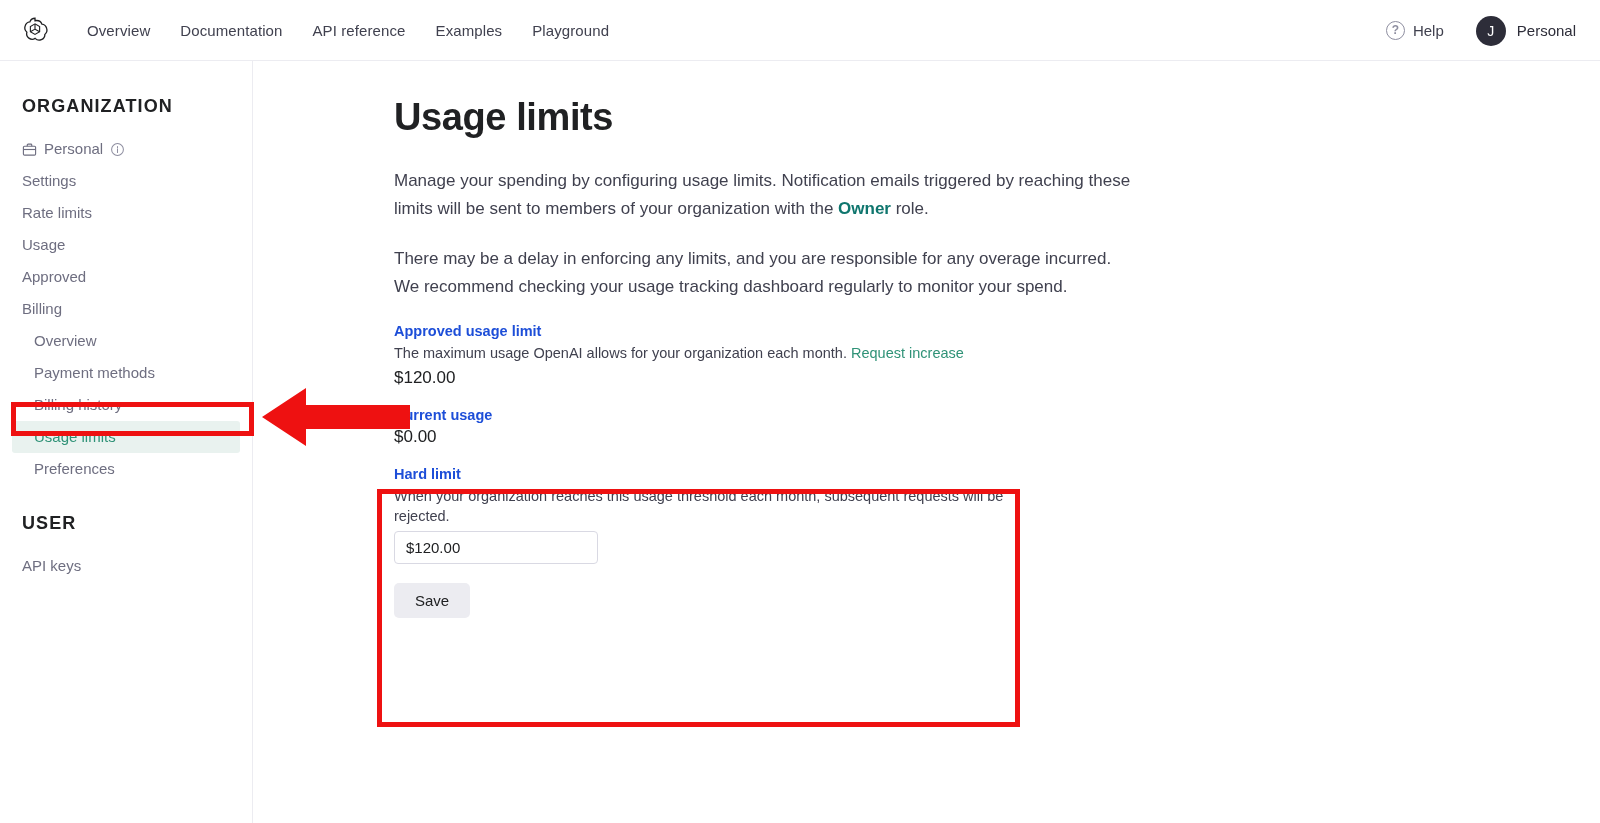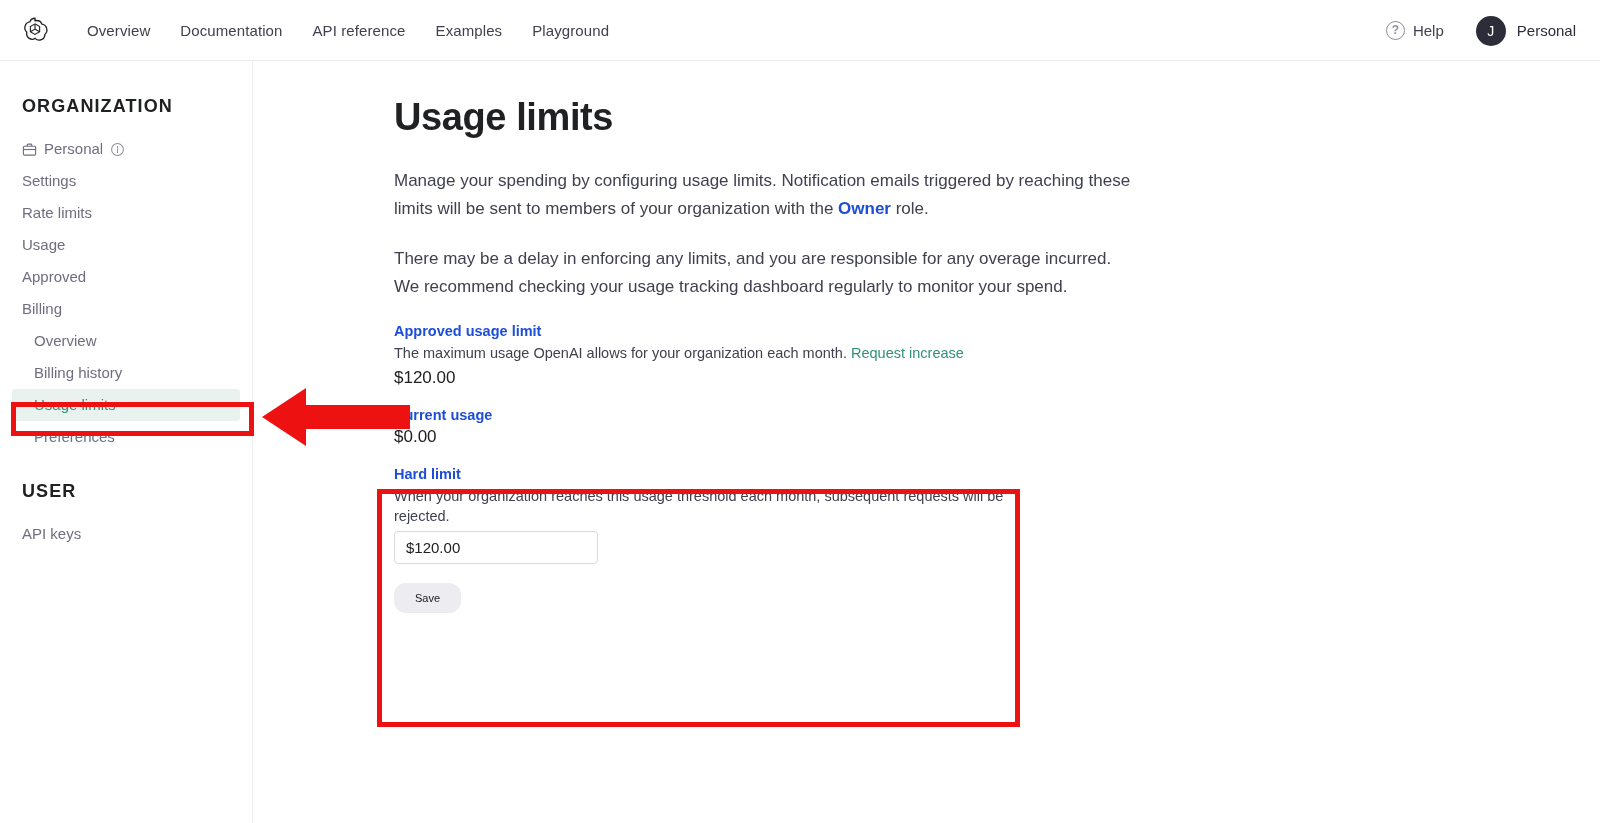--- a/index.html
+++ b/index.html
@@ -94,21 +94,21 @@
     overflow: hidden;
   }
   .page-title {
     font-size: 38px; font-weight: 700; letter-spacing: -0.4px;
     margin: 0 0 28px 0; color: #202123;
   }
   .intro-p {
     font-size: 17px; line-height: 28px; color: #40414f;
     max-width: 745px; margin: 0 0 22px 0;
   }
-  .intro-p b { font-weight: 700; color: #1d4ed8; }
+  .intro-p b { font-weight: 700; color: #0f766e; }
 
   .field-block { max-width: 625px; }
   .field-label {
     font-size: 14.5px; font-weight: 700; color: #1d4ed8;
     margin: 0 0 4px 0;
   }
   .field-desc {
     font-size: 14.5px; line-height: 20px; color: #40414f;
     margin: 0 0 5px 0;
   }
@@ -120,22 +120,22 @@
     border: 1px solid #d9d9e3; border-radius: 4px;
     background: #ffffff;
     font-size: 15px; color: #202123;
     padding: 0 11px; outline: none;
     font-family: "Liberation Sans", sans-serif;
     margin-bottom: 14px;
   }
 
   .save-btn {
     margin-top: 5px;
-    background: #ececf1; border: none; border-radius: 12px;
-    font-size: 11px; color: #202123;
+    background: #ececf1; border: none; border-radius: 5px;
+    font-size: 15px; color: #202123;
     padding: 9px 21px; cursor: pointer;
     font-family: "Liberation Sans", sans-serif;
   }
 
   
   .anno-box {
     position: absolute; border: 5px solid #ee1111;
     pointer-events: none; z-index: 50;
   }
   .anno-arrow { position: absolute; z-index: 50; pointer-events: none; }
@@ -202,20 +202,23 @@
   <div class="side-item">
     <span>Approved</span>
   </div>
   <div class="side-item">
     <span>Billing</span>
   </div>
   <div class="side-item sub">
     <span>Overview</span>
   </div>
   <div class="side-item sub">
+    <span>Payment methods</span>
+  </div>
+  <div class="side-item sub">
     <span>Billing history</span>
   </div>
   <div class="side-item sub active">
     <span>Usage limits</span>
   </div>
   <div class="side-item sub">
     <span>Preferences</span>
   </div>
 
   <div class="side-spacer"></div>

